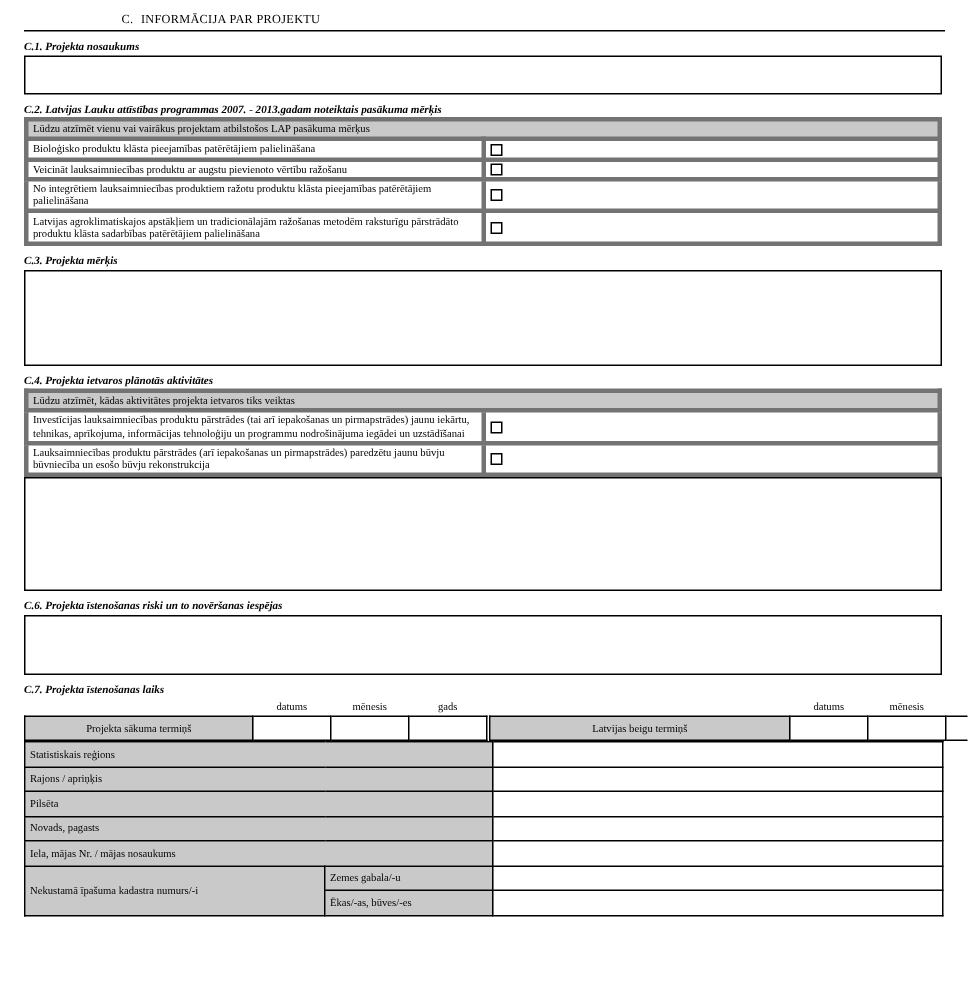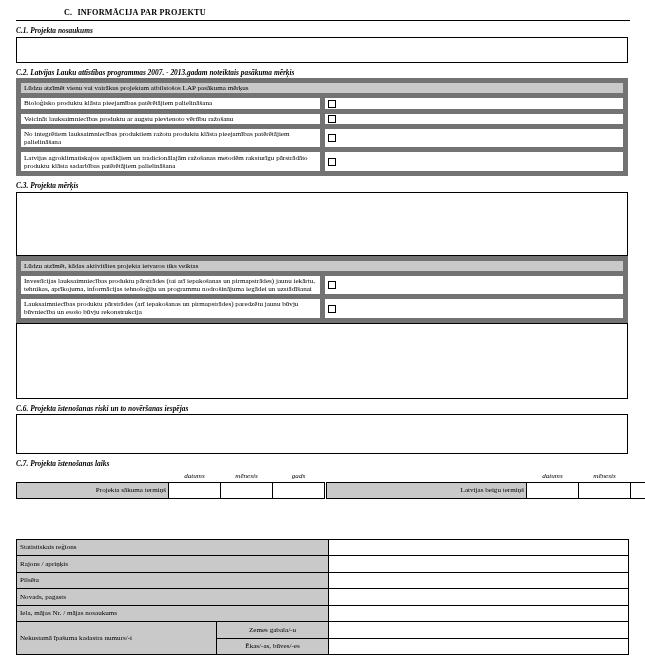--- a/index.html
+++ b/index.html
@@ -21,24 +21,24 @@
     height: 657px;
     padding: 0;
   }
   .inner {
     position: absolute;
     left: 16px;
     top: 8px;
     width: 614px;
   }
   .section-title {
-    font-weight: bold;
+    font-weight: normal;
     font-size: 8.2px;
     letter-spacing: 0.2px;
-    margin: 0 0 3px 0;
+    margin: 0 0 3px 17px;
     font-variant: small-caps;
     padding-left: 48px;
   }
   .section-title .letter {
     display: inline-block;
     margin-right: 5px;
   }
   .hr-top {
     border: 0;
     border-top: 1px solid #000;
@@ -60,21 +60,21 @@
   .box.h-mid { height: 64px; }
   .box.h-desc { height: 76px; }
   .box.h-risk { height: 40px; }
 
   table.grid {
     border-collapse: collapse;
     width: 612px;
     table-layout: fixed;
   }
   table.grid td, table.grid th {
-    border: 5px solid #737373;
+    border: 3px solid #737373;
     padding: 1px 3px;
     font-size: 7.1px;
     vertical-align: middle;
     line-height: 1.15;
     text-align: left;
     font-weight: normal;
   }
   .hdr {
     background: #c9c9c9;
     font-size: 7.1px;
@@ -105,49 +105,47 @@
     border: 1px solid #000;
     height: 13px;
     font-size: 7.1px;
     padding: 1px 2px;
   }
   table.time td.nb {
     border: 0;
   }
   .lbl-cell {
     background: #c9c9c9;
-    text-align: right;
+    text-align: center;
     font-size: 7.1px;
   }
   .hdr-dates {
-    font-style: italic;
     font-size: 7.1px;
     text-align: center;
     border: 0 !important;
     height: 10px !important;
   }
   
   table.place {
     border-collapse: collapse;
     table-layout: fixed;
     width: 612px;
-    margin-top: 40px;
   }
   table.place td {
     border: 1px solid #000;
     height: 13.5px;
     font-size: 7.1px;
     padding: 1px 3px;
   }
   table.place td.grey {
     background: #c9c9c9;
   }
   table.place td.greyc {
     background: #c9c9c9;
-    text-align: center;
+    text-align: left;
   }
 </style>
 </head>
 <body>
 
 <div class="page">
   <div class="inner">
 
     <div class="section-title">
       <span class="letter">C.</span><span>INFORMĀCIJA PAR PROJEKTU</span>
@@ -178,20 +176,21 @@
       <tr class="row-tall">
         <td>Latvijas agroklimatiskajos apstākļiem un tradicionālajām ražošanas metodēm raksturīgu pārstrādāto produktu klāsta sadarbības patērētājiem palielināšana</td>
         <td class="cb-cell"><span class="cb"></span></td>
       </tr>
     </tbody>
       </table>
 
     <div class="sub-label">C.3. Projekta mērķis</div>
     <div class="box h-mid"></div>
 
+    <div class="sub-label">C.4. Projekta ietvaros plānotās aktivitātes</div>
     <table class="grid">
       <tbody>
           <tr>
         <td class="hdr" colspan="2">Lūdzu atzīmēt, kādas aktivitātes projekta ietvaros tiks veiktas</td>
       </tr>
       <tr>
         <td>Investīcijas lauksaimniecības produktu pārstrādes (tai arī iepakošanas un pirmapstrādes) jaunu iekārtu, tehnikas, aprīkojuma, informācijas tehnoloģiju un programmu nodrošinājuma iegādei un uzstādīšanai</td>
         <td class="cb-cell"><span class="cb"></span></td>
       </tr>
       <tr>

